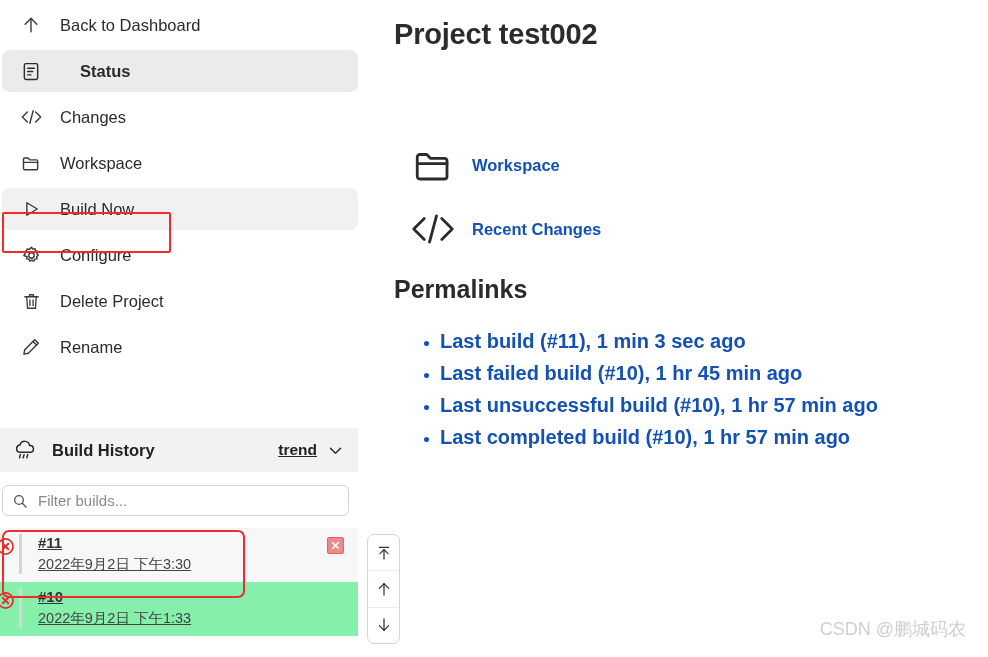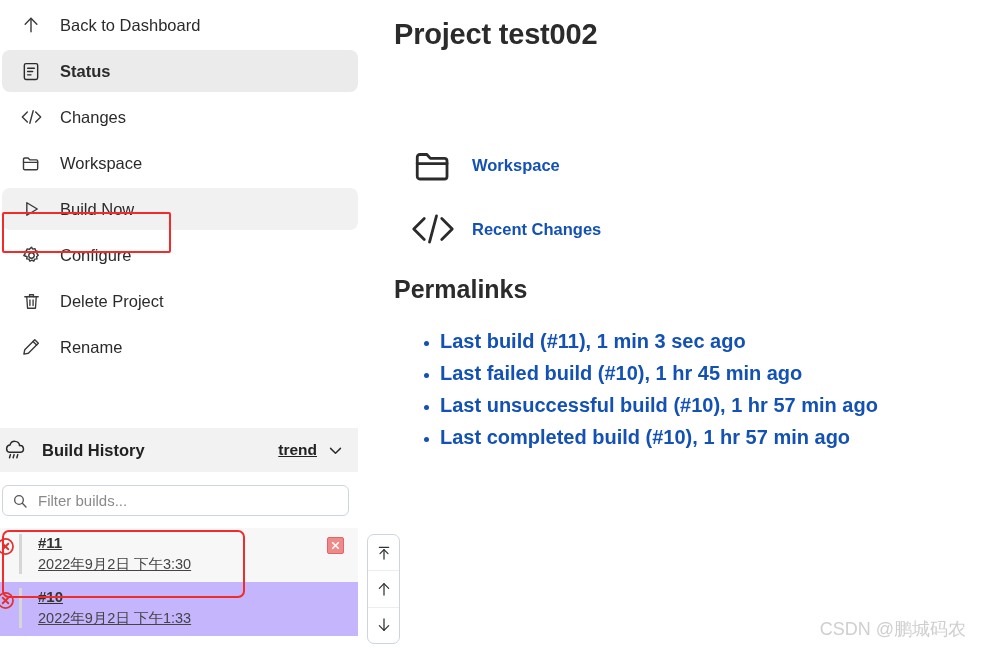--- a/index.html
+++ b/index.html
@@ -28,41 +28,41 @@
     font-size: 16.5px;
     cursor: pointer;
   }
   .nav-item .ico {
     width: 30px; height: 26px;
     display: flex; align-items: center; justify-content: center;
     margin-right: 14px;
     flex: 0 0 auto;
   }
   .nav-item .lbl { white-space: nowrap; }
-  .nav-item.active { background: #ebebeb; }
+  .nav-item.active { background: #ebebeb; gap: 20px; }
   .nav-item.active .lbl { font-weight: bold; }
   .nav-item.hovered { background: #f1f1f1; }
 
   
   .annot-build-now {
     position: absolute;
     left: 2px; top: 212px;
     width: 169px; height: 41px;
     border: 2px solid #f22a2a;
     border-radius: 2px;
     pointer-events: none;
   }
 
   
   .bh-header {
     position: absolute; left: 0; top: 428px;
     width: 358px; height: 44px;
     background: #f2f2f2;
     display: flex; align-items: center;
-    padding-left: 0;
+    padding-left: 10px;
   }
   .bh-header .ico { width: 30px; margin-right: 12px; display:flex; align-items:center; justify-content:center;}
   .bh-title { font-size: 16.5px; font-weight: bold; color: #222; flex: 1 1 auto; }
   .bh-trend {
     font-size: 15.5px; font-weight: bold; color: #222;
     text-decoration: underline; margin-right: 10px; cursor:pointer;
   }
   .bh-caret { margin-right: 14px; display:flex; align-items:center; }
 
   
@@ -82,21 +82,21 @@
     width: 280px;
   }
   .filter-input::placeholder { color: #8a8a8a; }
 
   
   .build-list { position: absolute; left: 0; top: 528px; width: 358px; }
   .build-row {
     position: relative;
     padding: 6px 0 8px 0;
     display: flex;
-    background: #c4b5fd;
+    background: #86efac;
   }
   .build-row.highlight { background: #f7f7f7; }
   .build-status-ico { width: 26px; flex: 0 0 auto; padding-top: 3px; margin-left:-4px;}
   .build-body { flex: 1 1 auto; border-left: 3px solid #d6d6d6; padding-left: 16px; margin-left: -3px; }
   .build-num {
     font-size: 15px; font-weight: bold; color: #333;
     text-decoration: underline; cursor: pointer;
     display: inline-block; margin-bottom: 4px;
   }
   .build-time {

